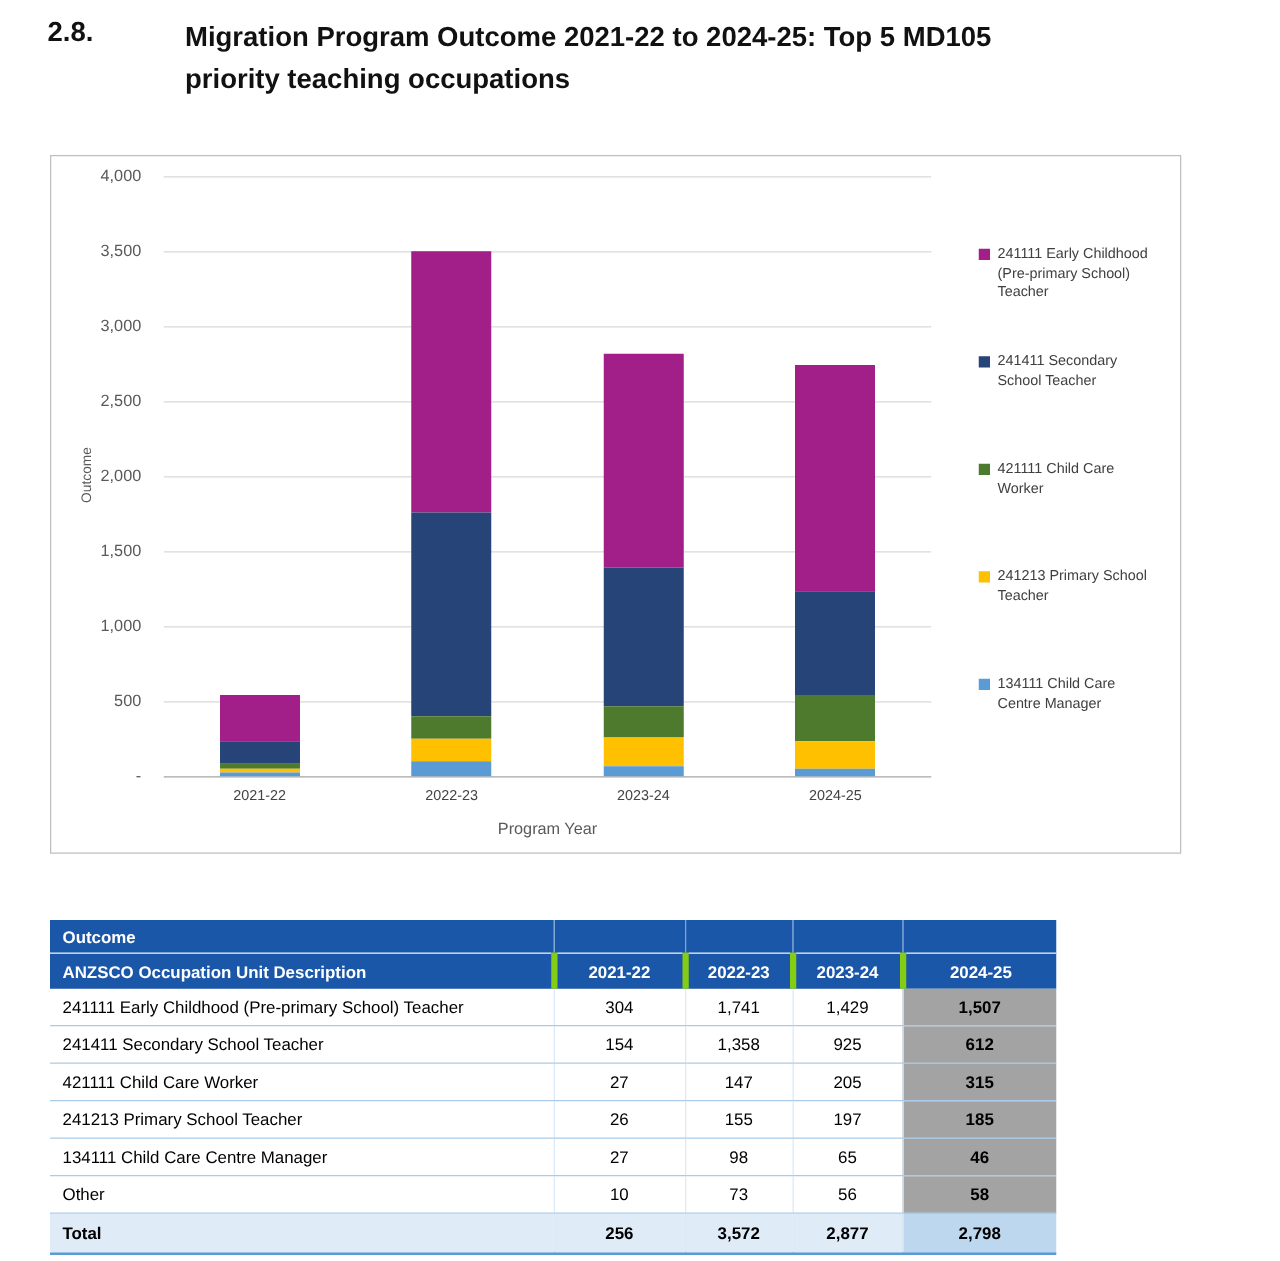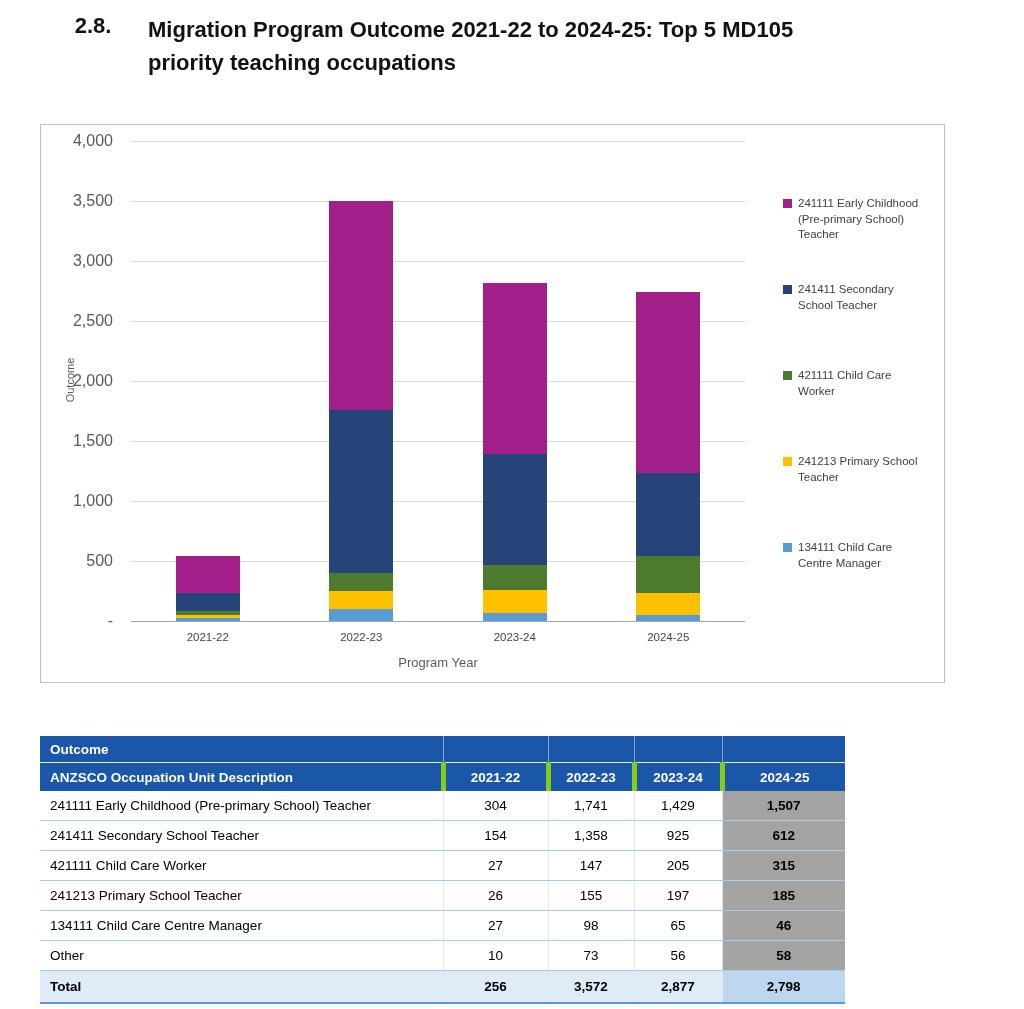--- a/index.html
+++ b/index.html
@@ -3,28 +3,28 @@
 <meta charset="utf-8">
 <style>
   html,body{margin:0;padding:0;}
   body{
     width:1024px;height:1009px;position:relative;background:#ffffff;
     font-family:"Liberation Sans", sans-serif;color:#000;
     -webkit-font-smoothing:antialiased;
   }
   
   .heading{position:absolute;left:38px;top:13px;display:flex;font-weight:bold;font-size:22px;color:#111;}
-  .heading-num{width:110px;flex:0 0 110px;text-align:center;}
+  .heading-num{width:110px;flex:0 0 110px;}
   .heading-title{width:800px;line-height:33px;}
   
   .chart-box{position:absolute;left:40px;top:124px;width:903px;height:557px;border:1px solid #bfbfbf;background:#fff;}
   .y-title{position:absolute;left:-31px;top:249px;width:120px;text-align:center;transform:rotate(-90deg);
            font-size:11px;color:#595959;white-space:nowrap;}
   .yticks{position:absolute;left:0;top:16px;width:72px;height:480px;}
-  .ytick{position:absolute;right:0;font-size:16px;color:#595959;line-height:14px;}
+  .ytick{position:absolute;right:0;font-size:13px;color:#595959;line-height:14px;}
   .plot{position:absolute;left:90px;top:16px;width:614px;height:480px;border-bottom:1px solid #a6a6a6;}
   .gridline{position:absolute;left:0;width:100%;height:1px;background:#d9d9d9;}
   .bar{position:absolute;bottom:0;width:64px;display:flex;flex-direction:column-reverse;}
   .seg{width:100%;}
   .xlabels{position:absolute;left:90px;top:506px;width:614px;display:flex;}
   .xlabel{flex:1 1 0;text-align:center;font-size:11.5px;color:#444;}
   .x-title{position:absolute;left:90px;top:530px;width:614px;text-align:center;font-size:13px;color:#595959;}
   .legend{position:absolute;left:742px;top:71px;width:165px;}
   .legend-item{display:flex;height:86px;align-items:flex-start;}
   .swatch{flex:0 0 9px;width:9px;height:9px;margin-top:3px;margin-right:6px;}

